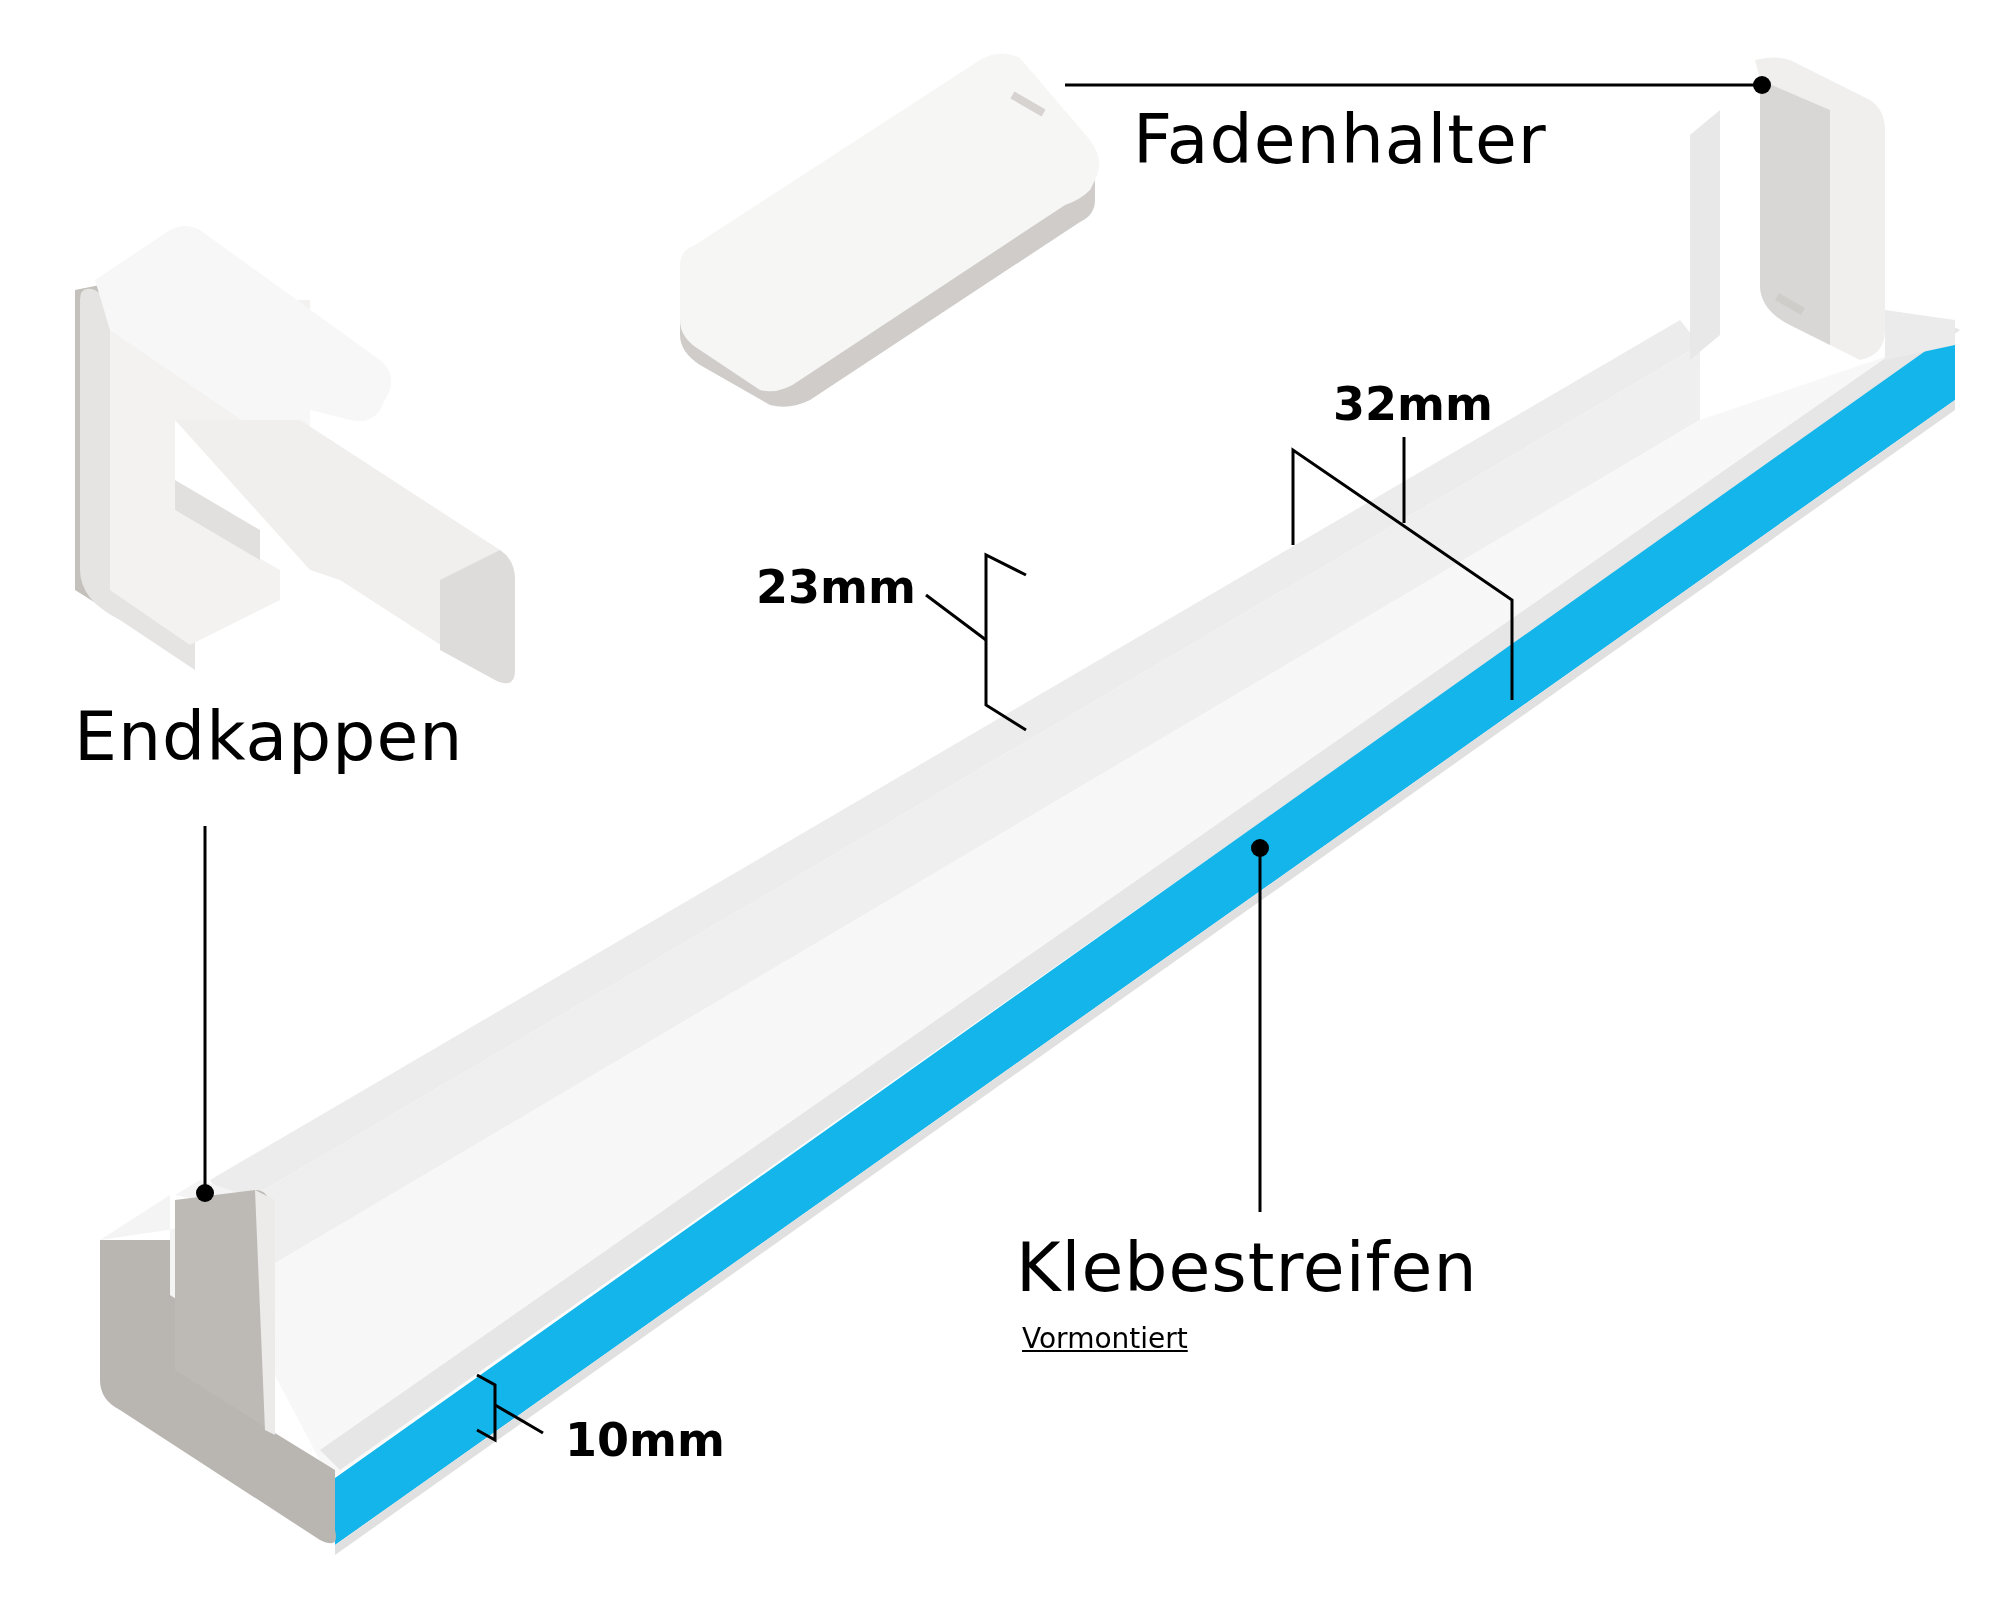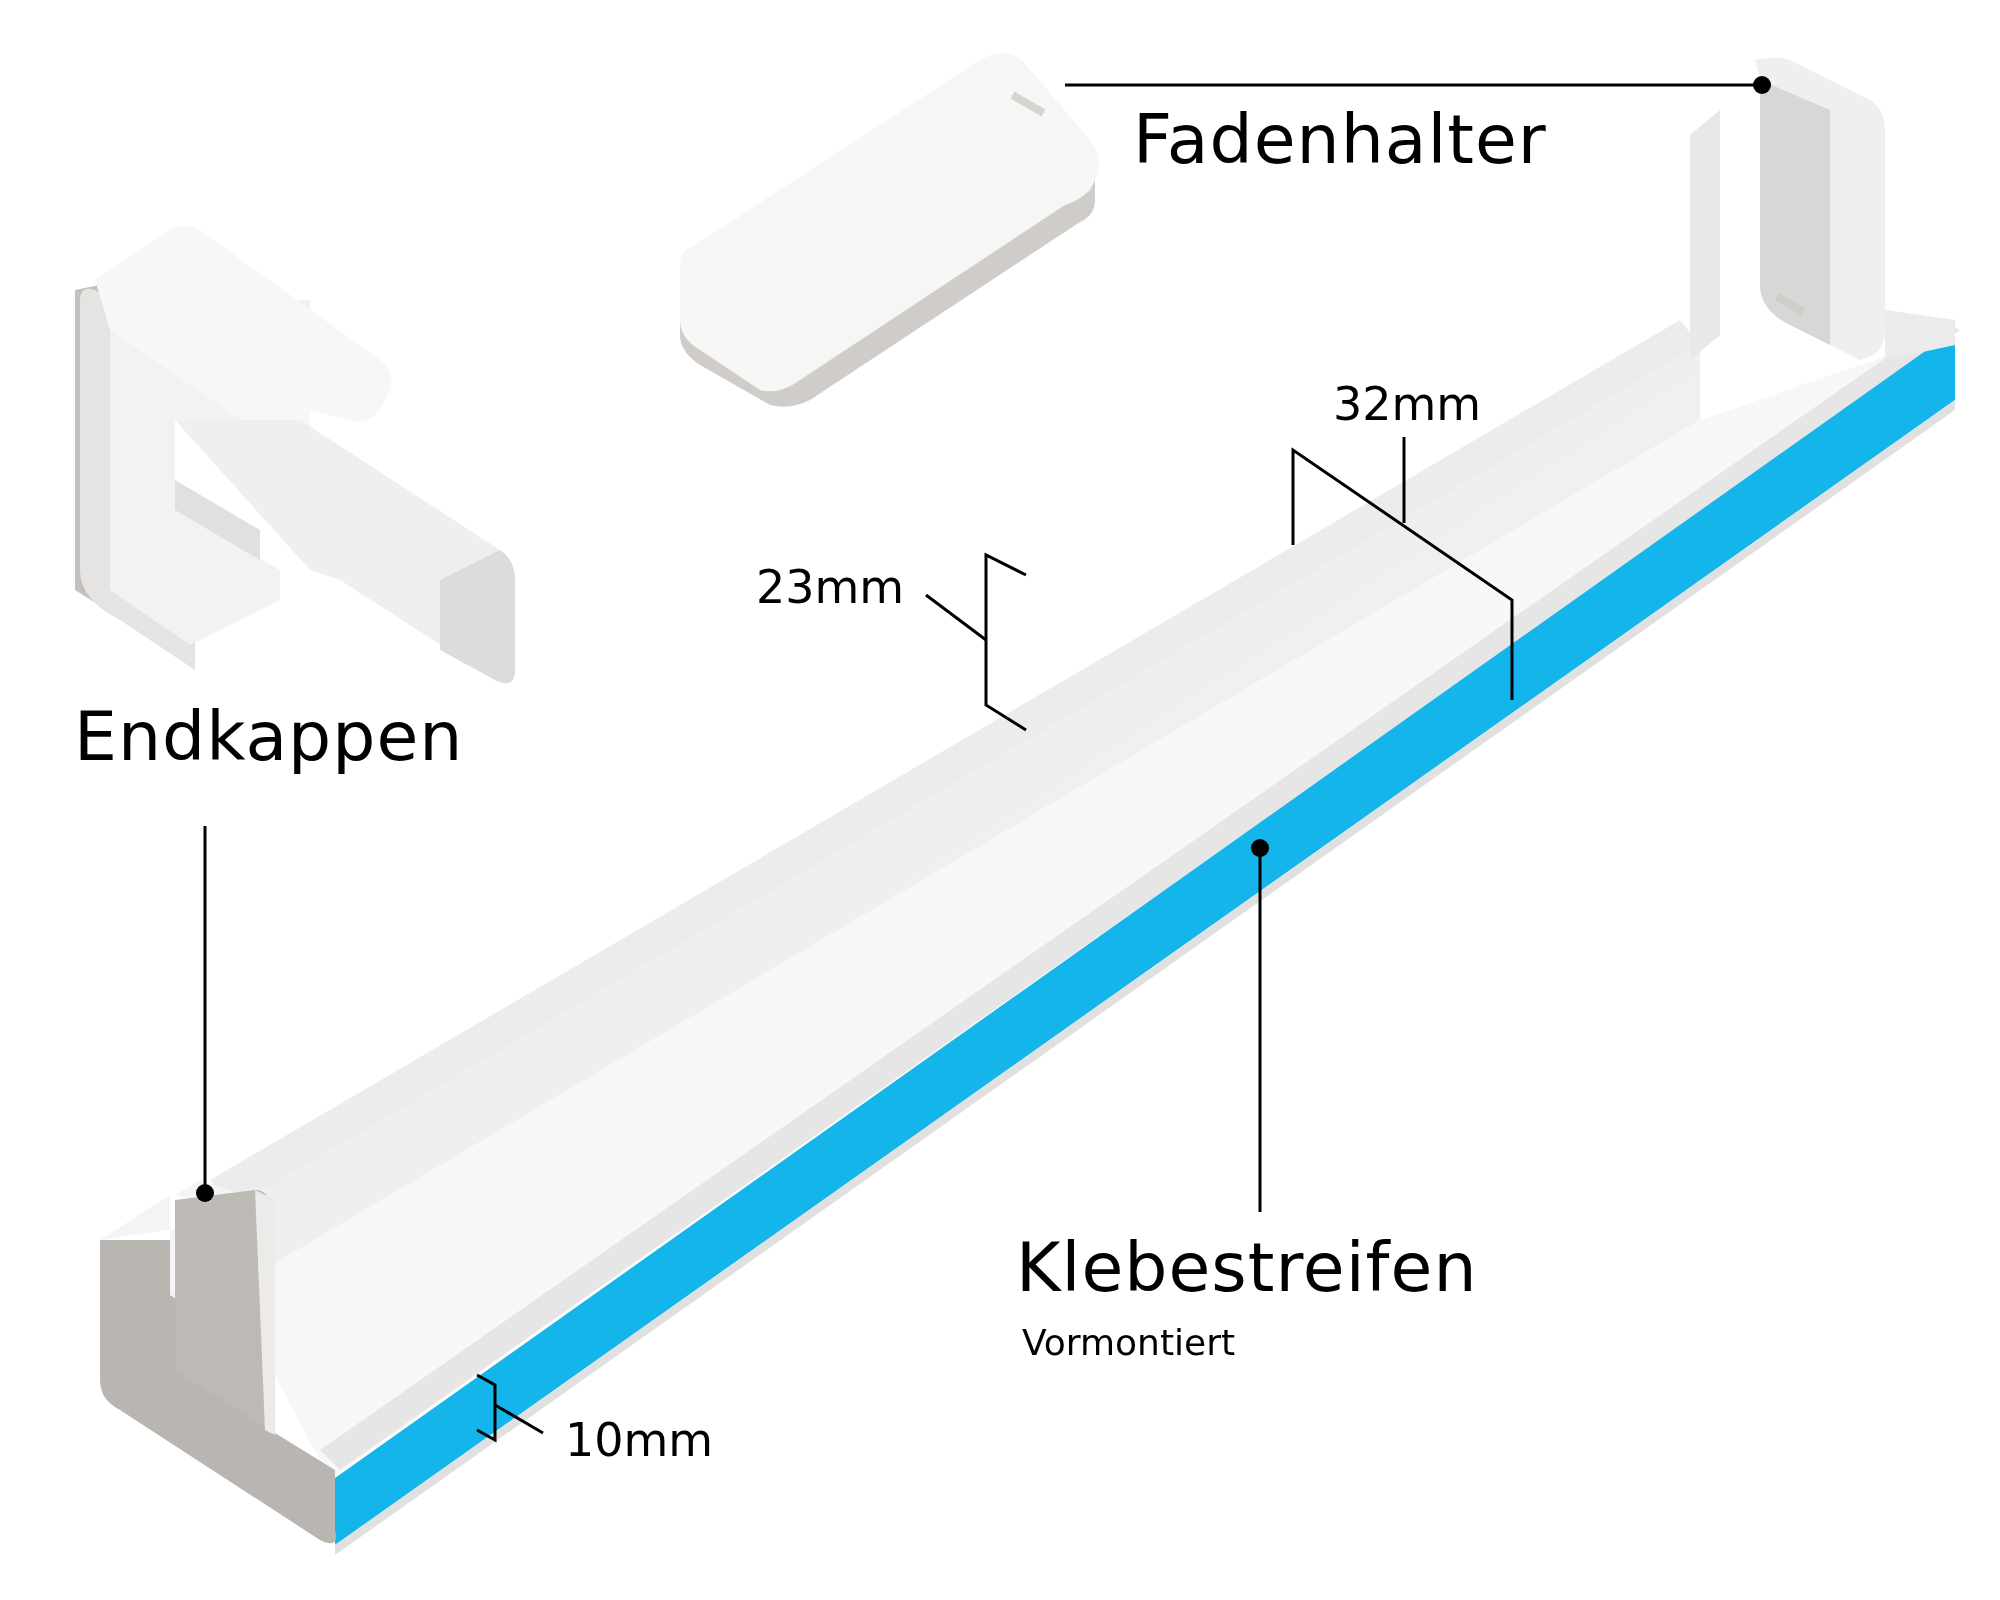--- a/index.html
+++ b/index.html
@@ -1,21 +1,21 @@
 <!DOCTYPE html>
 <html><head>
 <meta charset="utf-8">
 <style>
   html, body { margin:0; padding:0; background:#ffffff; }
   body { width:2000px; height:1600px; position:relative; overflow:hidden; font-family:"DejaVu Sans", sans-serif; }
   .canvas { position:absolute; left:0; top:0; width:2000px; height:1600px; }
   .label { position:absolute; color:#000; white-space:nowrap; }
   .label-lg { font-size:68px; font-weight:400; letter-spacing:1px; }
-  .label-sm { font-size:36px; font-weight:400; }
-  .dim { font-size:46px; font-weight:400; }
+  .label-sm { font-size:28px; font-weight:400;text-decoration:underline; }
+  .dim { font-size:46px; font-weight:700; }
 </style>
 </head>
 <body>
 
 <svg class="canvas" viewBox="0 0 2000 1600" xmlns="http://www.w3.org/2000/svg">
   <defs>
     <linearGradient id="gFloor" x1="0" y1="0" x2="1" y2="1">
       <stop offset="0" stop-color="#f4f4f4"></stop>
       <stop offset="1" stop-color="#fbfbfb"></stop>
     </linearGradient>

